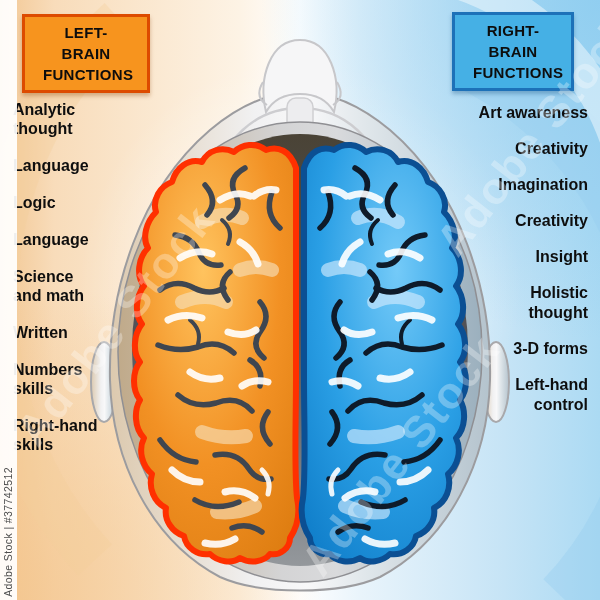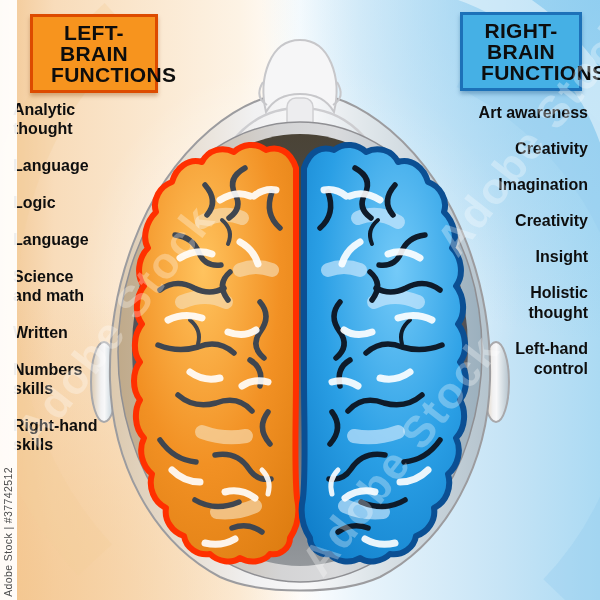--- a/index.html
+++ b/index.html
@@ -11,22 +11,22 @@
       radial-gradient(circle at 0% 100%, rgba(244,198,142,0.85) 0%, rgba(244,198,142,0) 38%),
       radial-gradient(circle at 100% 0%, rgba(142,205,240,0.9) 0%, rgba(142,205,240,0) 40%),
       radial-gradient(ellipse at 50% 48%, rgba(255,255,255,0.9) 0%, rgba(255,255,255,0) 52%),
       linear-gradient(90deg,#f2c793 0%,#f8dcba 9%,#fdf3e5 40%,#ffffff 50%,#e9f4fb 60%,#c6e4f6 84%,#abdaf3 100%);
   }
   .illustration { position:absolute; left:0; top:0; width:600px; height:600px; }
 
   
   .title-box {
     position:absolute; text-align:center; padding:5px 18px;
-    font-weight:bold; font-size:21px; line-height:21px; color:#0d0d0d;
-    letter-spacing:0.3px; z-index:5;margin-left:8px;
+    font-weight:bold; font-size:15px; line-height:21px; color:#0d0d0d;
+    letter-spacing:0.3px; z-index:5;
   }
   .title-box.left {
     left:22px; top:14px; width:128px;
     background:#f7941e; border:3px solid #dd4b00;
     box-shadow:0 3px 4px rgba(140,70,10,0.35);
   }
   .title-box.right {
     left:452px; top:12px; width:122px;
     background:#45b0e5; border:3px solid #1d71b8;
     box-shadow:0 3px 4px rgba(20,80,130,0.35);
@@ -228,20 +228,21 @@
   </div>
 
   <div class="func-col right">
     <div class="func-item">Art awareness</div>
     <div class="func-item">Creativity</div>
     <div class="func-item">Imagination</div>
     <div class="func-item">Creativity</div>
     <div class="func-item">Insight</div>
     <div class="func-item">Holistic
 thought</div>
+    <div class="func-item">3-D forms</div>
     <div class="func-item">Left-hand
 control</div>
   </div>
 
   <div class="wm-diagonal wm-d1">Adobe Stock</div>
   <div class="wm-diagonal wm-d2">Adobe Stock</div>
   <div class="wm-diagonal wm-d3">Adobe Stock</div>
   <div class="wm-bar">
     <span class="wm-bar-text">Adobe Stock | #37742512</span>
   </div>

